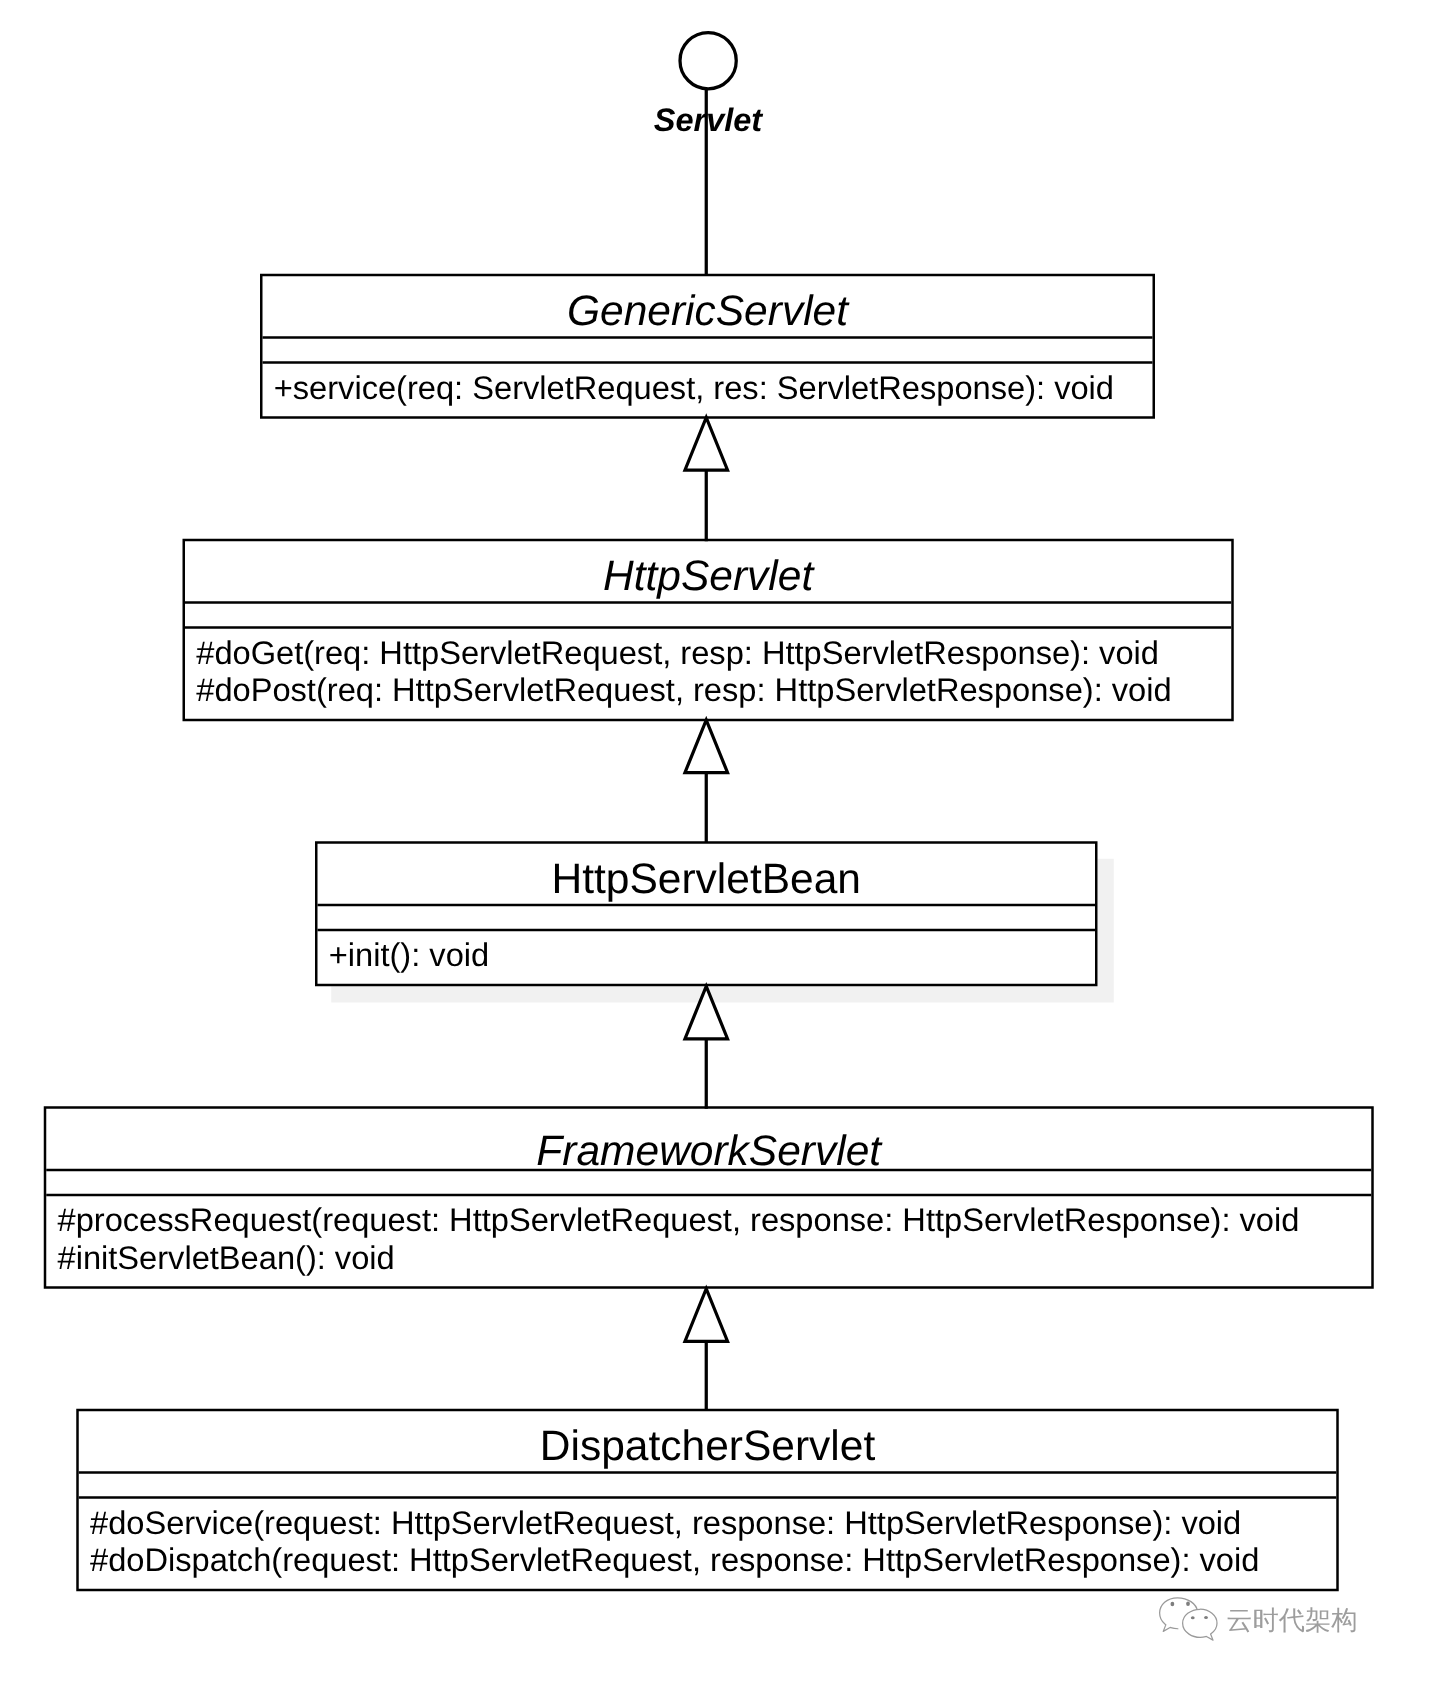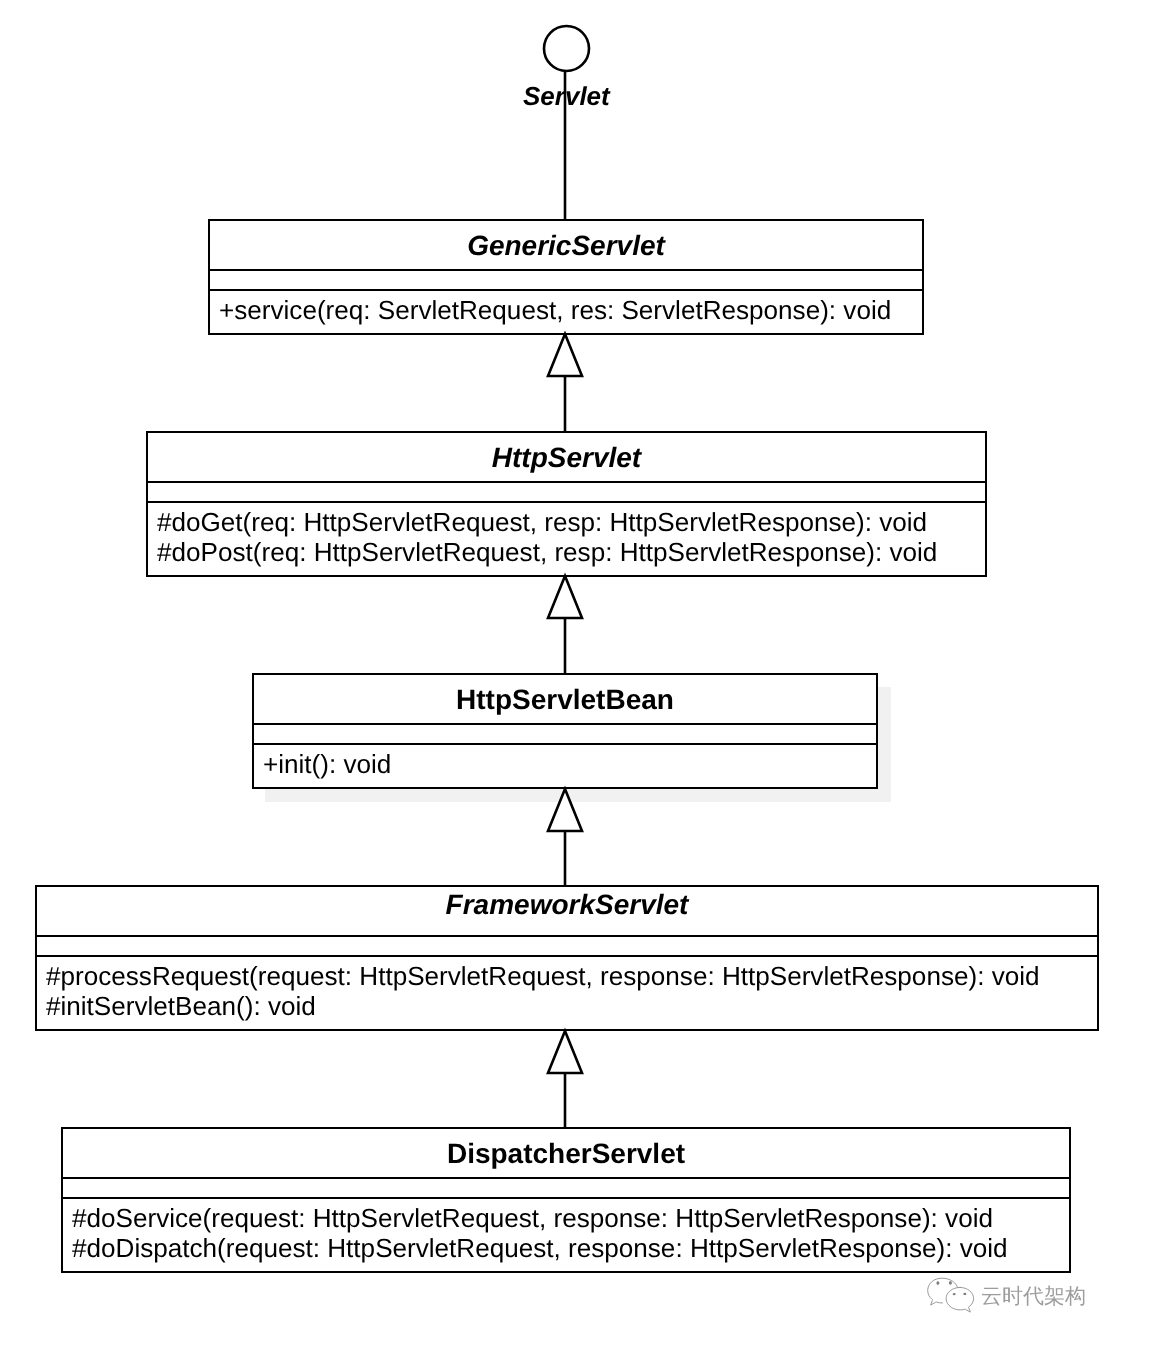--- a/index.html
+++ b/index.html
@@ -10,21 +10,21 @@
        -webkit-font-smoothing:antialiased;
        text-rendering:geometricPrecision;}
   #canvas{position:relative;width:1162px;height:1346px;background:#fff;}
 
   svg.overlay{position:absolute;left:0;top:0;width:1162px;height:1346px;z-index:5;}
 
   .uml-box{position:absolute;box-sizing:border-box;background:#fff;
            border:2px solid #000;z-index:2;}
   .cmp-title{box-sizing:border-box;width:100%;position:relative;}
   .cmp-title span{position:absolute;left:0;right:0;text-align:center;
-                  font-size:28px;font-weight:bold;line-height:1;}
+                  font-size:34px;font-weight:normal;line-height:1;}
   .ital span{font-style:italic;}
   .cmp-attrs{box-sizing:border-box;width:100%;border-top:2px solid #000;}
   .cmp-ops{box-sizing:border-box;width:100%;border-top:2px solid #000;
            position:relative;}
   .cmp-ops .op{position:absolute;left:9px;font-size:26.1px;line-height:1;
                white-space:pre;}
 
   .box-shadow{position:absolute;background:#f1f1f1;z-index:0;}
 
   .lollipop-label{position:absolute;font-size:26px;font-weight:bold;
@@ -87,21 +87,21 @@
       <span style="top:11px;">HttpServletBean</span>
     </div>
     <div class="cmp-attrs" style="height:20px;"></div>
     <div class="cmp-ops" style="height:44px;">
       <div class="op" style="top:6px;">+init(): void</div>
     </div>
   </div>
 
   <div class="uml-box" style="left:35px; top:885px; width:1064px; height:146px;">
     <div class="cmp-title ital" style="height:48px;">
-      <span style="top:4px;">FrameworkServlet</span>
+      <span style="top:17px;">FrameworkServlet</span>
     </div>
     <div class="cmp-attrs" style="height:20px;"></div>
     <div class="cmp-ops" style="height:74px;">
       <div class="op" style="top:6px;">#processRequest(request: HttpServletRequest, response: HttpServletResponse): void</div>
       <div class="op" style="top:36px;">#initServletBean(): void</div>
     </div>
   </div>
 
   <div class="uml-box" style="left:61px; top:1127px; width:1010px; height:146px;">
     <div class="cmp-title" style="height:48px;">

